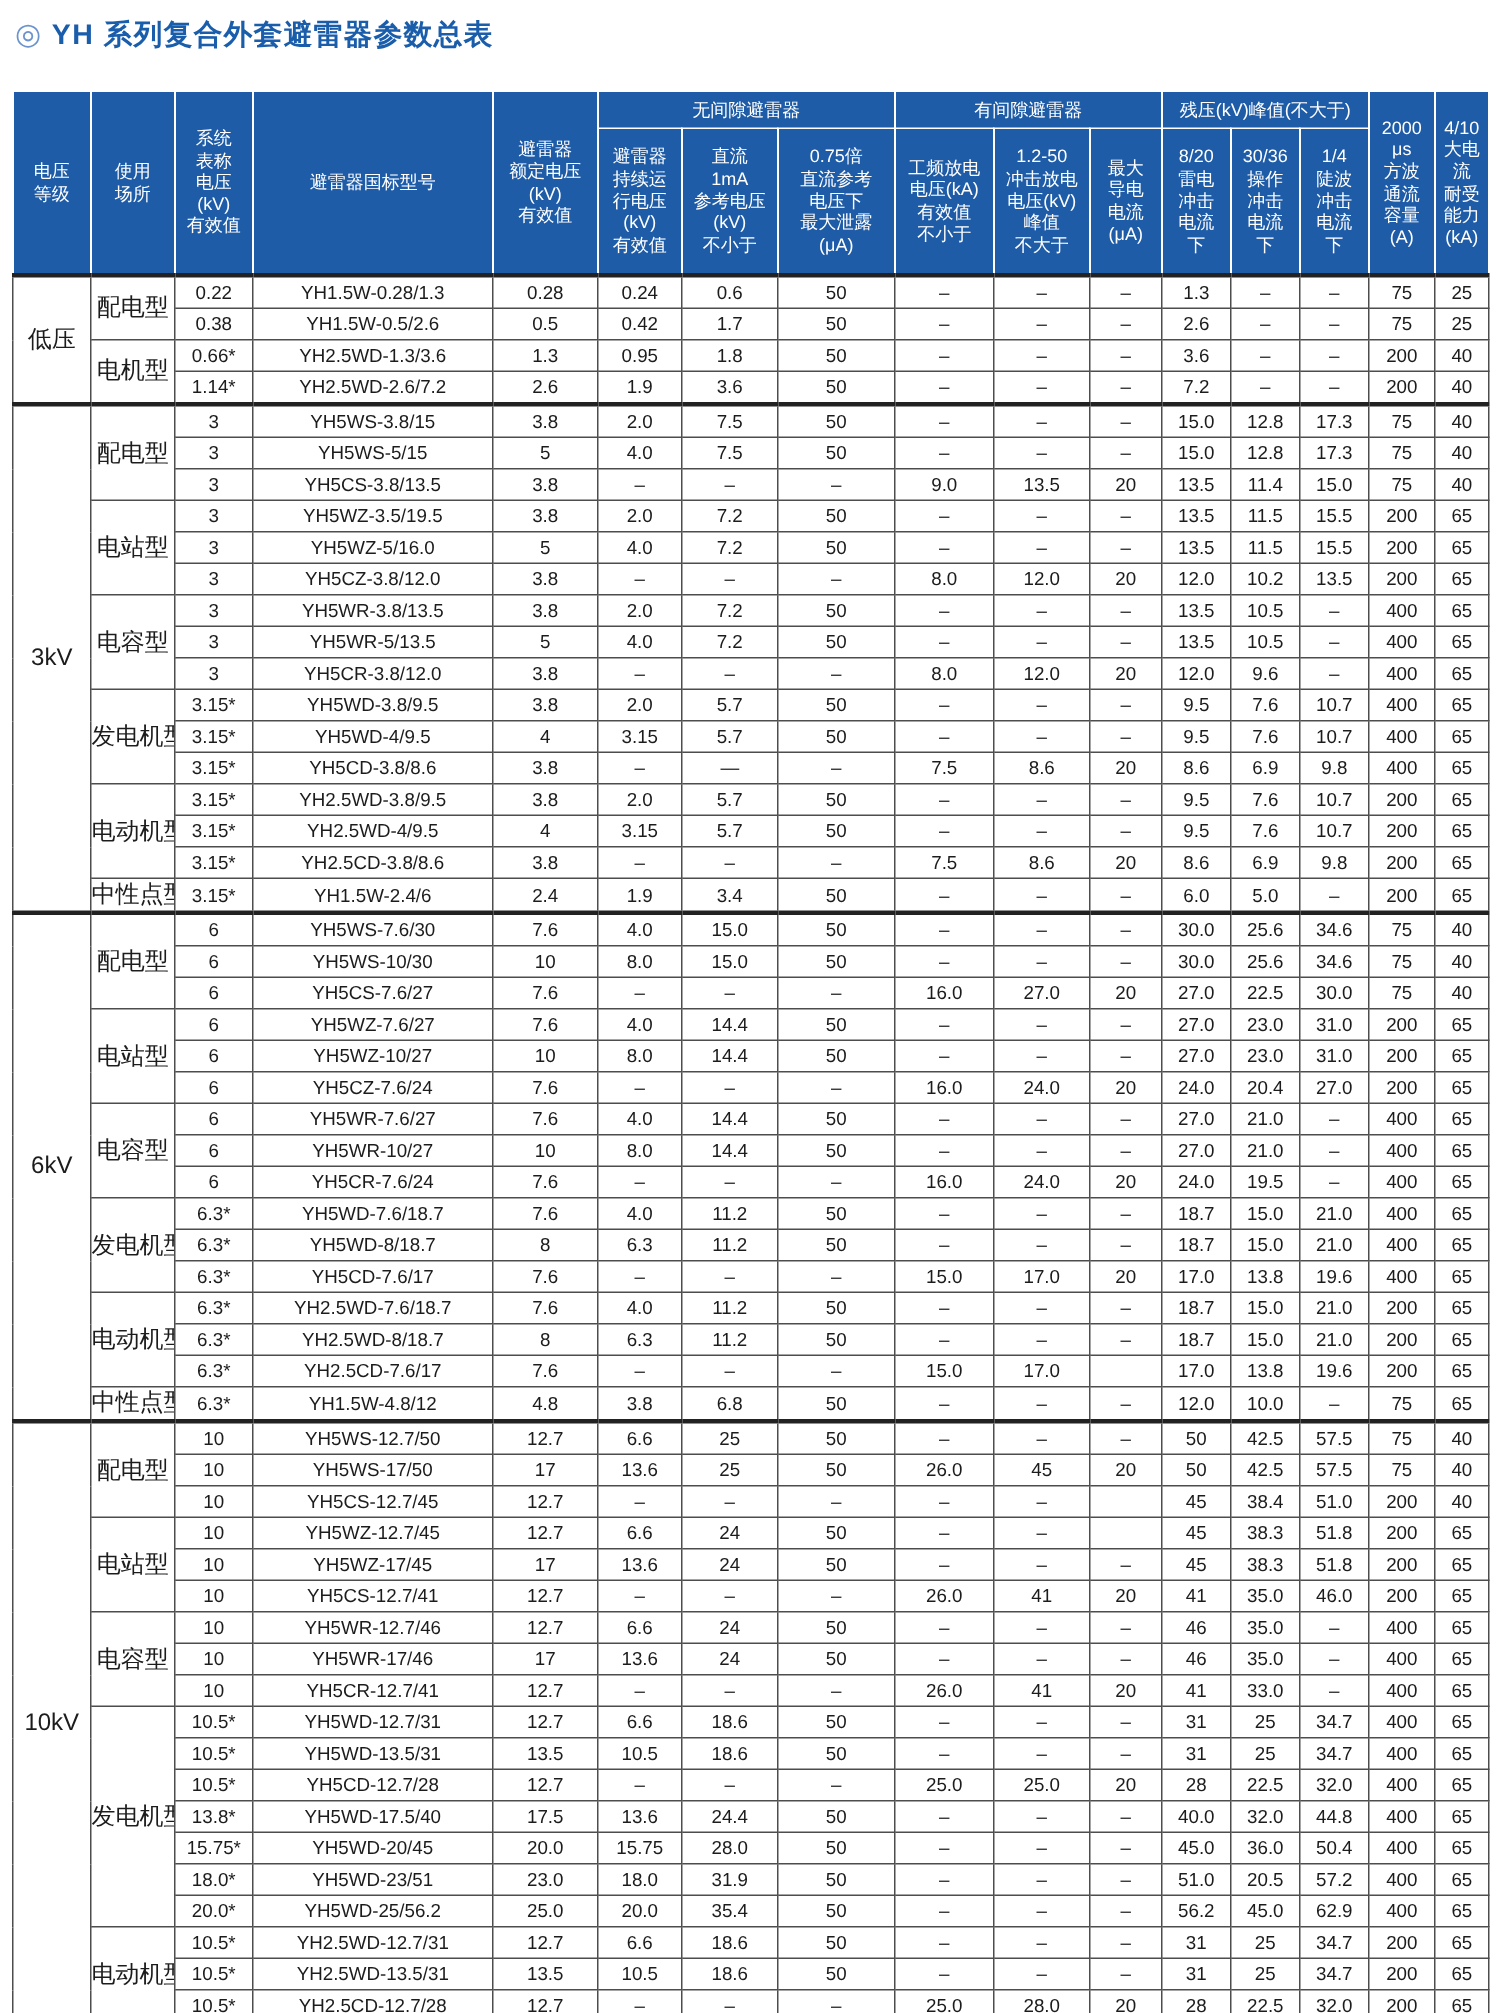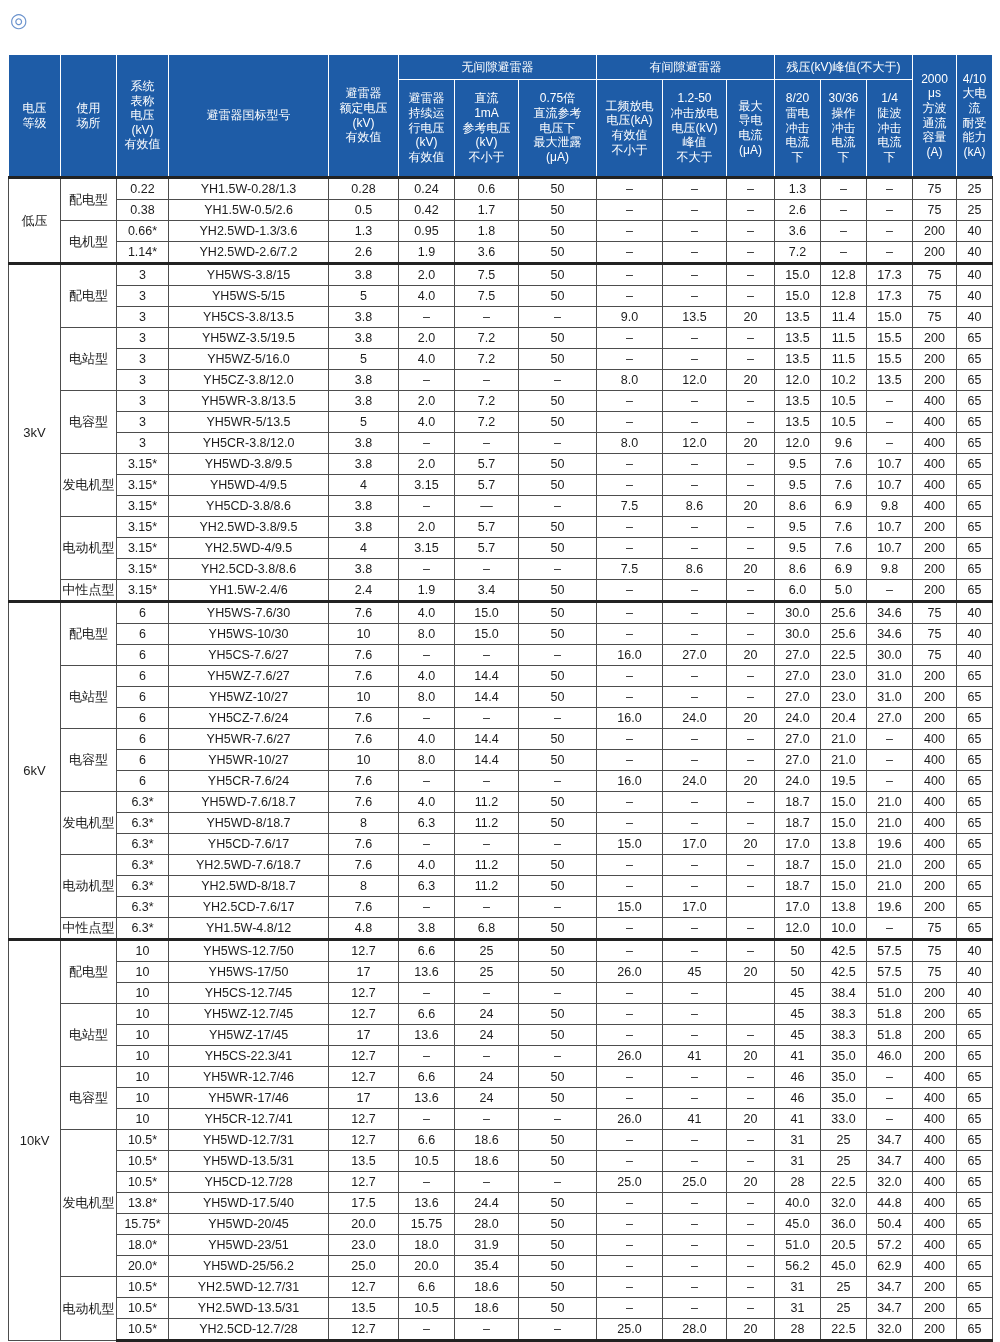--- a/index.html
+++ b/index.html
@@ -21,31 +21,32 @@
   }
   thead tr.h1 th { height:24px; }
   thead tr.h2 th { height:96px; }
   thead tr:last-child th, thead tr.h1 th[rowspan] { border-bottom:1px solid #444; }
 
   
   tbody td {
     border:1px solid #4d4d4d; height:20px;
     font-size:12.5px; color:#1c1c1c; white-space:nowrap;
   }
-  td.vclass, td.app { font-size:13px; color:#1c1c1c; }
+  td.vclass, td.app { font-size:16px; color:#1c1c1c; }
   tr.section-start td { border-top:3px solid #222; }
   tbody tr:last-child td { border-bottom:3px solid #222; }
 </style>
 </head>
 <body>
 
 <div class="page">
 
   <div class="title-row">
     <span class="bullet">◎</span>
+    <span class="title-text">YH 系列复合外套避雷器参数总表</span>
   </div>
 
   <table>
     <colgroup>
       <col style="width:52px">
         <col style="width:56px">
         <col style="width:52px">
       <col style="width:160px">
         <col style="width:70px">
         <col style="width:56px">
@@ -809,21 +810,21 @@
           <td>–</td>
           <td>–</td>
           <td>45</td>
           <td>38.3</td>
           <td>51.8</td>
           <td>200</td>
           <td>65</td>
         </tr>
         <tr>
           <td>10</td>
-          <td>YH5CS-22.3/41</td>
+          <td>YH5CS-12.7/41</td>
           <td>12.7</td>
           <td>–</td>
           <td>–</td>
           <td>–</td>
           <td>26.0</td>
           <td>41</td>
           <td>20</td>
           <td>41</td>
           <td>35.0</td>
           <td>46.0</td>

